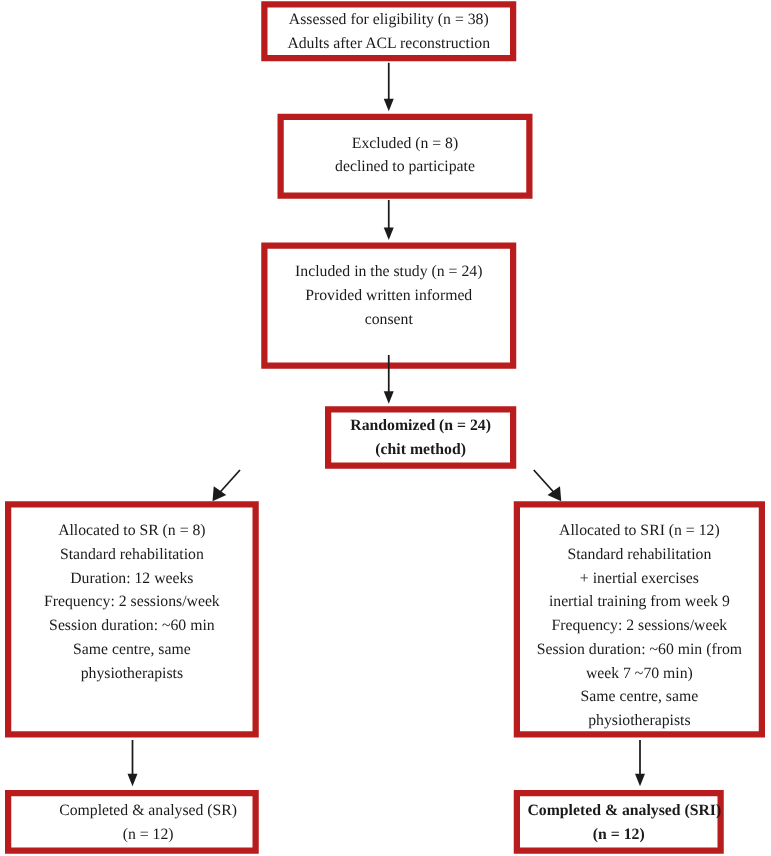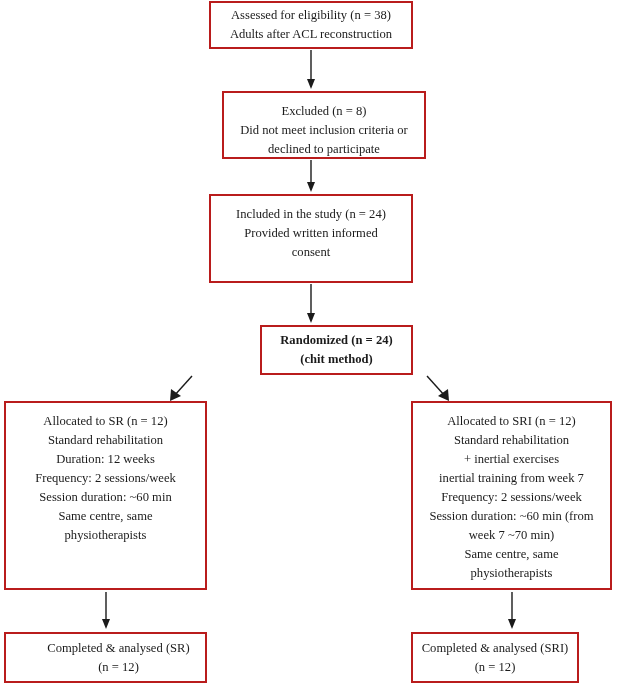--- a/index.html
+++ b/index.html
@@ -21,21 +21,21 @@
     left: 0;
     top: 0;
     width: 617px;
     height: 685px;
   }
 
   
   .node {
     position: absolute;
     box-sizing: border-box;
-    border: 2px solid #b91c1c;
+    border: 5px solid #b91c1c;
     background: #ffffff;
     display: flex;
     flex-direction: column;
     align-items: center;
     text-align: center;
     font-size: 12.6px;
     line-height: 19px;
     color: #1b1b1b;
   }
   .node .lines {
@@ -50,26 +50,26 @@
     margin-top: 9px;
   }
   .node .line {
     display: block;
     white-space: nowrap;
   }
 
   
   #node-assessed   { left: 209px; top: 1px;   width: 204px; height: 48px;  }
   #node-excluded   { left: 222px; top: 91px;  width: 204px; height: 68px;  }
-  #node-included   { left: 209px; top: 194px; width: 204px; height: 89px;  }
+  #node-included   { left: 209px; top: 194px; width: 204px; height: 101px;  }
   #node-randomized { left: 260px; top: 325px; width: 153px; height: 50px; font-weight: bold;  }
   #node-alloc-sr   { left: 4px;   top: 401px; width: 203px; height: 189px; }
   #node-alloc-sri  { left: 411px; top: 401px; width: 201px; height: 189px; }
   #node-done-sr    { left: 4px;   top: 632px; width: 203px; height: 51px; padding-left: 26px;  }
-  #node-done-sri   { left: 411px; top: 632px; width: 168px; height: 51px;  }
+  #node-done-sri   { left: 411px; top: 632px; width: 168px; height: 51px; font-weight: bold;  }
 
   
   .arrow-down {
     position: absolute;
     width: 14px;
     display: block;
   }
   .arrow-down svg { display: block; }
 
   #arrow-1 { left: 304px; top: 50px;  height: 40px; }
@@ -103,21 +103,20 @@
   <div class="arrow-down" id="arrow-1">
     <svg width="14" height="40" viewBox="0 0 14 40" aria-hidden="true">
       <line x1="7" y1="0" x2="7" y2="31" stroke="#1b1b1b" stroke-width="1.4"></line>
       <polygon points="7,39 3,29 11,29" fill="#1b1b1b"></polygon>
     </svg>
   </div>
 
   <div class="node top-v" id="node-excluded">
     <div class="lines">
       <span class="line">Excluded (n = 8)</span>
-      <span class="line">Did not meet inclusion criteria or</span>
       <span class="line">declined to participate</span>
     </div>
   </div>
 
   <div class="arrow-down" id="arrow-2">
     <svg width="14" height="33" viewBox="0 0 14 33" aria-hidden="true">
       <line x1="7" y1="0" x2="7" y2="24" stroke="#1b1b1b" stroke-width="1.4"></line>
       <polygon points="7,32 3,22 11,22" fill="#1b1b1b"></polygon>
     </svg>
   </div>
@@ -153,36 +152,36 @@
 
   <div class="arrow-diag" id="arrow-split-right">
     <svg width="30" height="30" viewBox="0 0 30 30" aria-hidden="true">
       <line x1="4" y1="2" x2="22" y2="22" stroke="#1b1b1b" stroke-width="1.4"></line>
       <polygon points="26,27 15,22 25,15" fill="#1b1b1b"></polygon>
     </svg>
   </div>
 
   <div class="node top-v" id="node-alloc-sr">
     <div class="lines">
-      <span class="line">Allocated to SR (n = 12)</span>
+      <span class="line">Allocated to SR (n = 8)</span>
       <span class="line">Standard rehabilitation</span>
       <span class="line">Duration: 12 weeks</span>
       <span class="line">Frequency: 2 sessions/week</span>
       <span class="line">Session duration: ~60 min</span>
       <span class="line">Same centre, same</span>
       <span class="line">physiotherapists</span>
     </div>
   </div>
 
   <div class="node top-v" id="node-alloc-sri">
     <div class="lines">
       <span class="line">Allocated to SRI (n = 12)</span>
       <span class="line">Standard rehabilitation</span>
       <span class="line">+ inertial exercises</span>
-      <span class="line">inertial training from week 7</span>
+      <span class="line">inertial training from week 9</span>
       <span class="line">Frequency: 2 sessions/week</span>
       <span class="line">Session duration: ~60 min (from</span>
       <span class="line">week 7 ~70 min)</span>
       <span class="line">Same centre, same</span>
       <span class="line">physiotherapists</span>
     </div>
   </div>
 
   <div class="arrow-down" id="arrow-4">
     <svg width="14" height="38" viewBox="0 0 14 38" aria-hidden="true">

